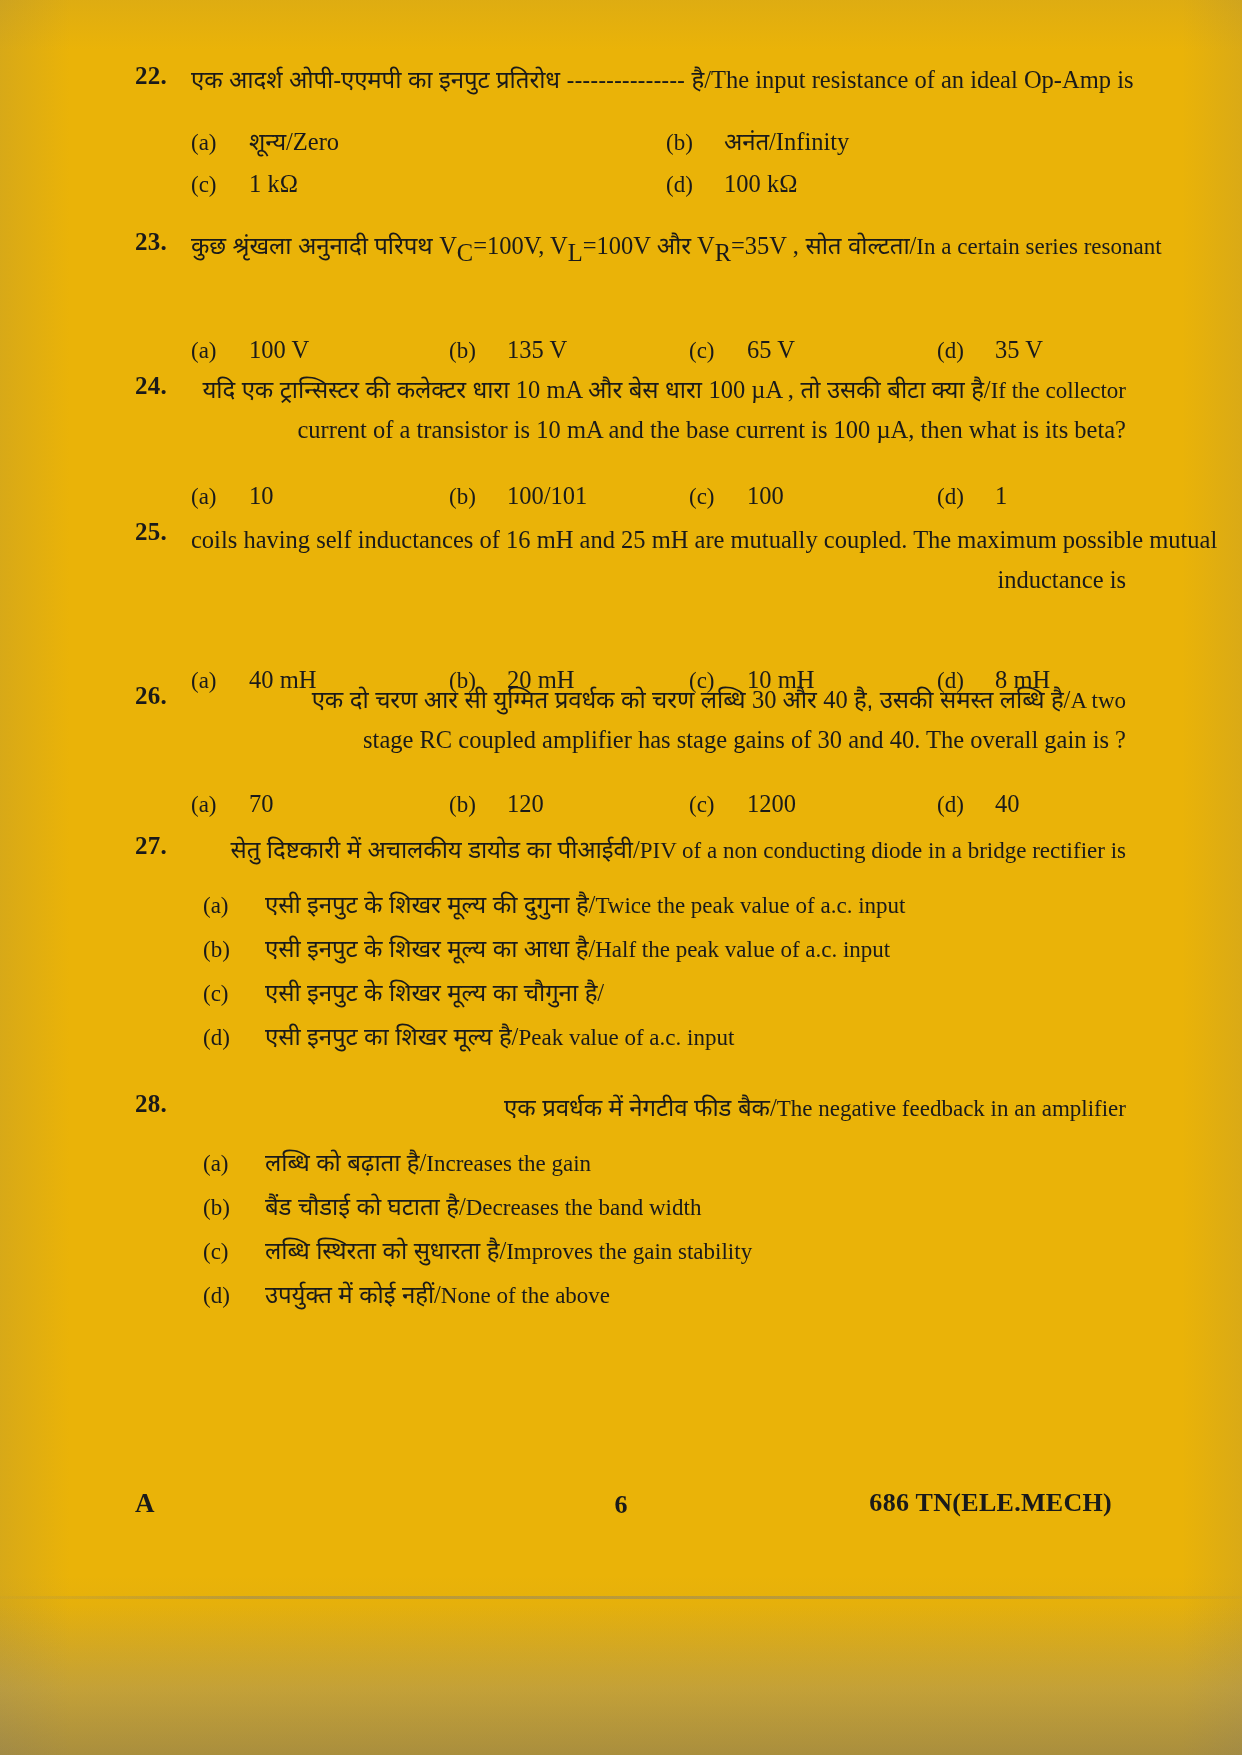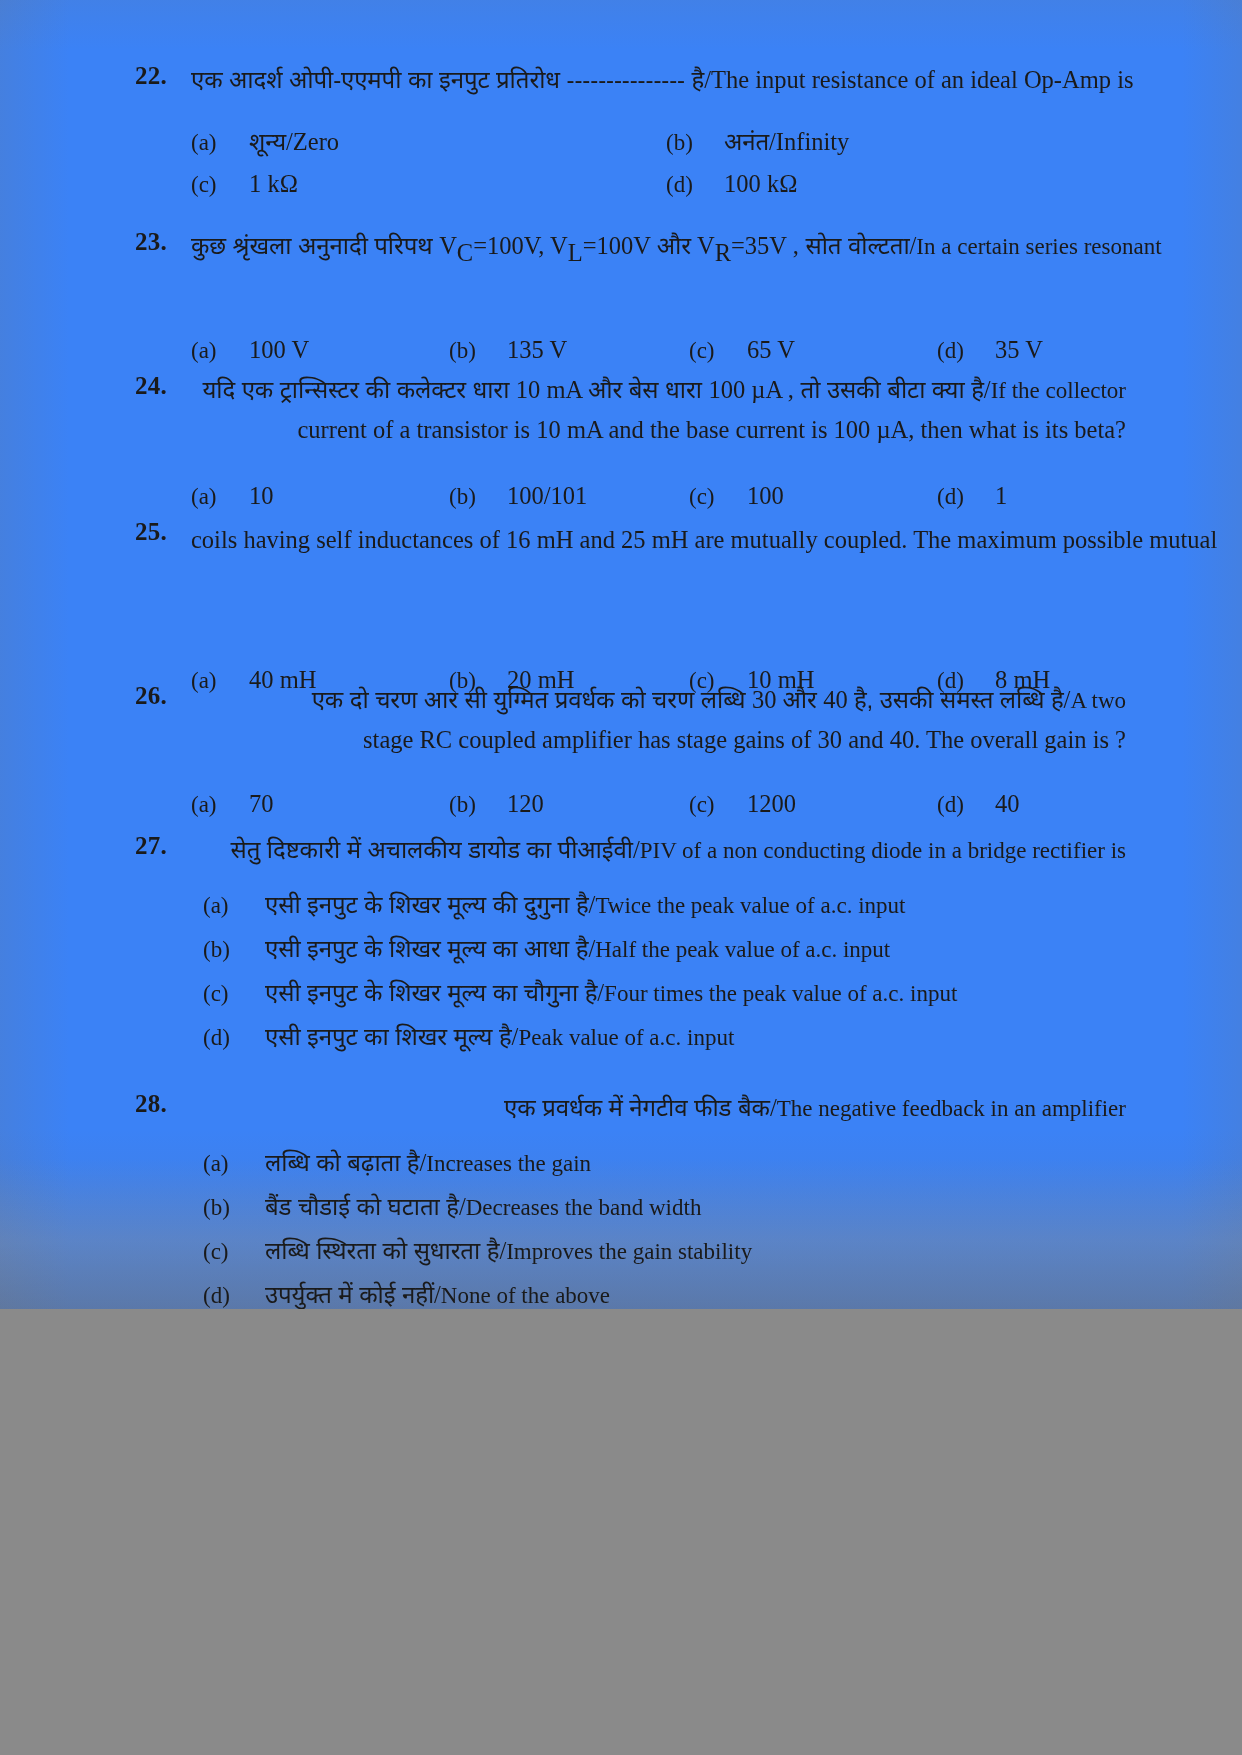--- a/index.html
+++ b/index.html
@@ -3,23 +3,23 @@
 <meta charset="utf-8">
 <style>
   html, body {
     margin: 0;
     padding: 0;
     background: #8a8a8a;
   }
   .page {
     position: relative;
     width: 1242px;
-    height: 1309px;
+    height: 1755px;
     margin: 0 auto;
-    background: #3b82f6;
+    background: #eab308;
     overflow: hidden;
     font-family: "Liberation Serif", "DejaVu Serif", serif;
     color: #1a1a1a;
   }
   
   .paper-tint {
     position: absolute;
     inset: 0;
     background:
       linear-gradient(90deg, rgba(120,115,105,0.16) 0px, rgba(255,255,255,0) 70px),
@@ -256,20 +256,23 @@
         </div>
       </div>
     </div>
 
     <div class="qblock" style="left:135px; top:518px; width:950px;">
       <div class="qnum">25.</div>
       <div class="qbody" style="width:935px;">
         <div class="qline" style="margin-top:4px;">
           <span class="en">coils having self inductances of 16 mH and 25 mH are mutually coupled. The maximum possible mutual</span>
         </div>
+        <div class="qline" style="margin-top:4px;">
+          <span class="en">inductance is</span>
+        </div>
       </div>
       <div class="opts4" style="top:148px;">
         <div class="opt4 c1">
           <span class="opt-let">(a)</span>
           <span class="opt-val en">40 mH</span>
         </div>
         <div class="opt4 c2">
           <span class="opt-let">(b)</span>
           <span class="opt-val en">20 mH</span>
         </div>
@@ -330,21 +333,20 @@
       <div class="optrow" style="top:99px;">
         <span class="opt-let">(b)</span>
         <span class="hi">एसी इनपुट के शिखर मूल्य का आधा है</span>
           <span class="en">/</span>
           <span class="en en-sm">Half the peak value of a.c. input</span>
       </div>
       <div class="optrow" style="top:143px;">
         <span class="opt-let">(c)</span>
         <span class="hi">एसी इनपुट के शिखर मूल्य का चौगुना है</span>
           <span class="en">/</span>
-          <span class="en en-sm">Four times the peak value of a.c. input</span>
       </div>
       <div class="optrow" style="top:187px;">
         <span class="opt-let">(d)</span>
         <span class="hi">एसी इनपुट का शिखर मूल्य है</span>
           <span class="en">/</span>
           <span class="en en-sm">Peak value of a.c. input</span>
       </div>
     </div>
 
     <div class="qblock" style="left:135px; top:1090px; width:950px;">

